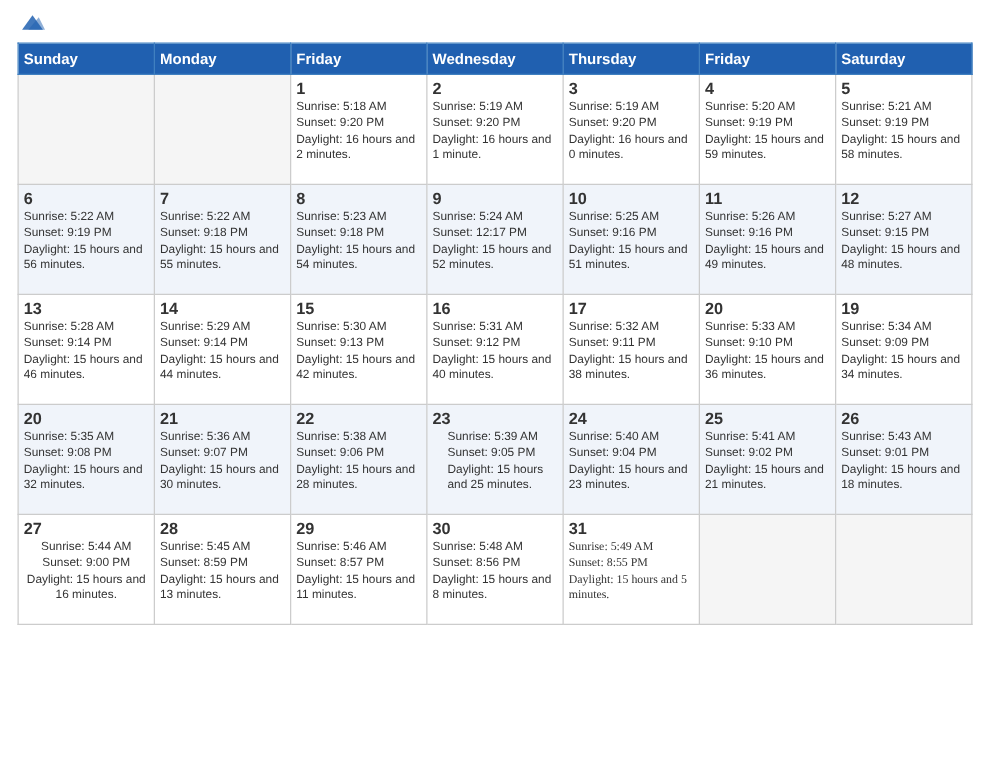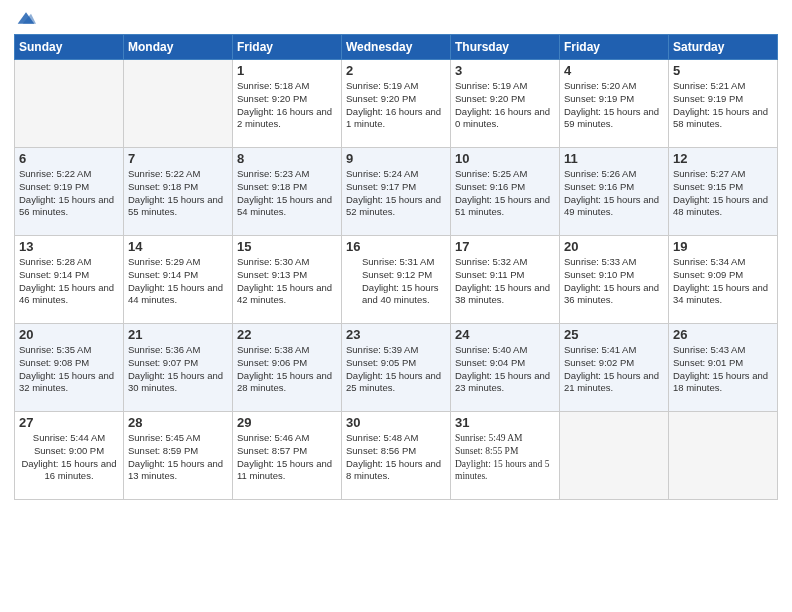--- a/index.html
+++ b/index.html
@@ -186,21 +186,21 @@
           </td>
           <td>
             <div class="day-number">8</div>
             <div class="day-info" style="white-space: pre-line;">Sunrise: 5:23 AM
 Sunset: 9:18 PM
 Daylight: 15 hours and 54 minutes.</div>
           </td>
           <td>
             <div class="day-number">9</div>
             <div class="day-info" style="white-space: pre-line;">Sunrise: 5:24 AM
-Sunset: 9:17 PM
+Sunset: 12:17 PM
 Daylight: 15 hours and 52 minutes.</div>
           </td>
           <td>
             <div class="day-number">10</div>
             <div class="day-info" style="white-space: pre-line;">Sunrise: 5:25 AM
 Sunset: 9:16 PM
 Daylight: 15 hours and 51 minutes.</div>
           </td>
           <td>
             <div class="day-number">11</div>
@@ -229,21 +229,21 @@
 Daylight: 15 hours and 44 minutes.</div>
           </td>
           <td>
             <div class="day-number">15</div>
             <div class="day-info" style="white-space: pre-line;">Sunrise: 5:30 AM
 Sunset: 9:13 PM
 Daylight: 15 hours and 42 minutes.</div>
           </td>
           <td>
             <div class="day-number">16</div>
-            <div class="day-info" style="white-space: pre-line; margin-left: 16px;">Sunrise: 5:31 AM
+            <div class="day-info" style="white-space: pre-line;">Sunrise: 5:31 AM
 Sunset: 9:12 PM
 Daylight: 15 hours and 40 minutes.</div>
           </td>
           <td>
             <div class="day-number">17</div>
             <div class="day-info" style="white-space: pre-line;">Sunrise: 5:32 AM
 Sunset: 9:11 PM
 Daylight: 15 hours and 38 minutes.</div>
           </td>
           <td>
@@ -273,21 +273,21 @@
 Daylight: 15 hours and 30 minutes.</div>
           </td>
           <td>
             <div class="day-number">22</div>
             <div class="day-info" style="white-space: pre-line;">Sunrise: 5:38 AM
 Sunset: 9:06 PM
 Daylight: 15 hours and 28 minutes.</div>
           </td>
           <td>
             <div class="day-number">23</div>
-            <div class="day-info" style="white-space: pre-line;">Sunrise: 5:39 AM
+            <div class="day-info" style="white-space: pre-line; margin-left: 12px;">Sunrise: 5:39 AM
 Sunset: 9:05 PM
 Daylight: 15 hours and 25 minutes.</div>
           </td>
           <td>
             <div class="day-number">24</div>
             <div class="day-info" style="white-space: pre-line;">Sunrise: 5:40 AM
 Sunset: 9:04 PM
 Daylight: 15 hours and 23 minutes.</div>
           </td>
           <td>

